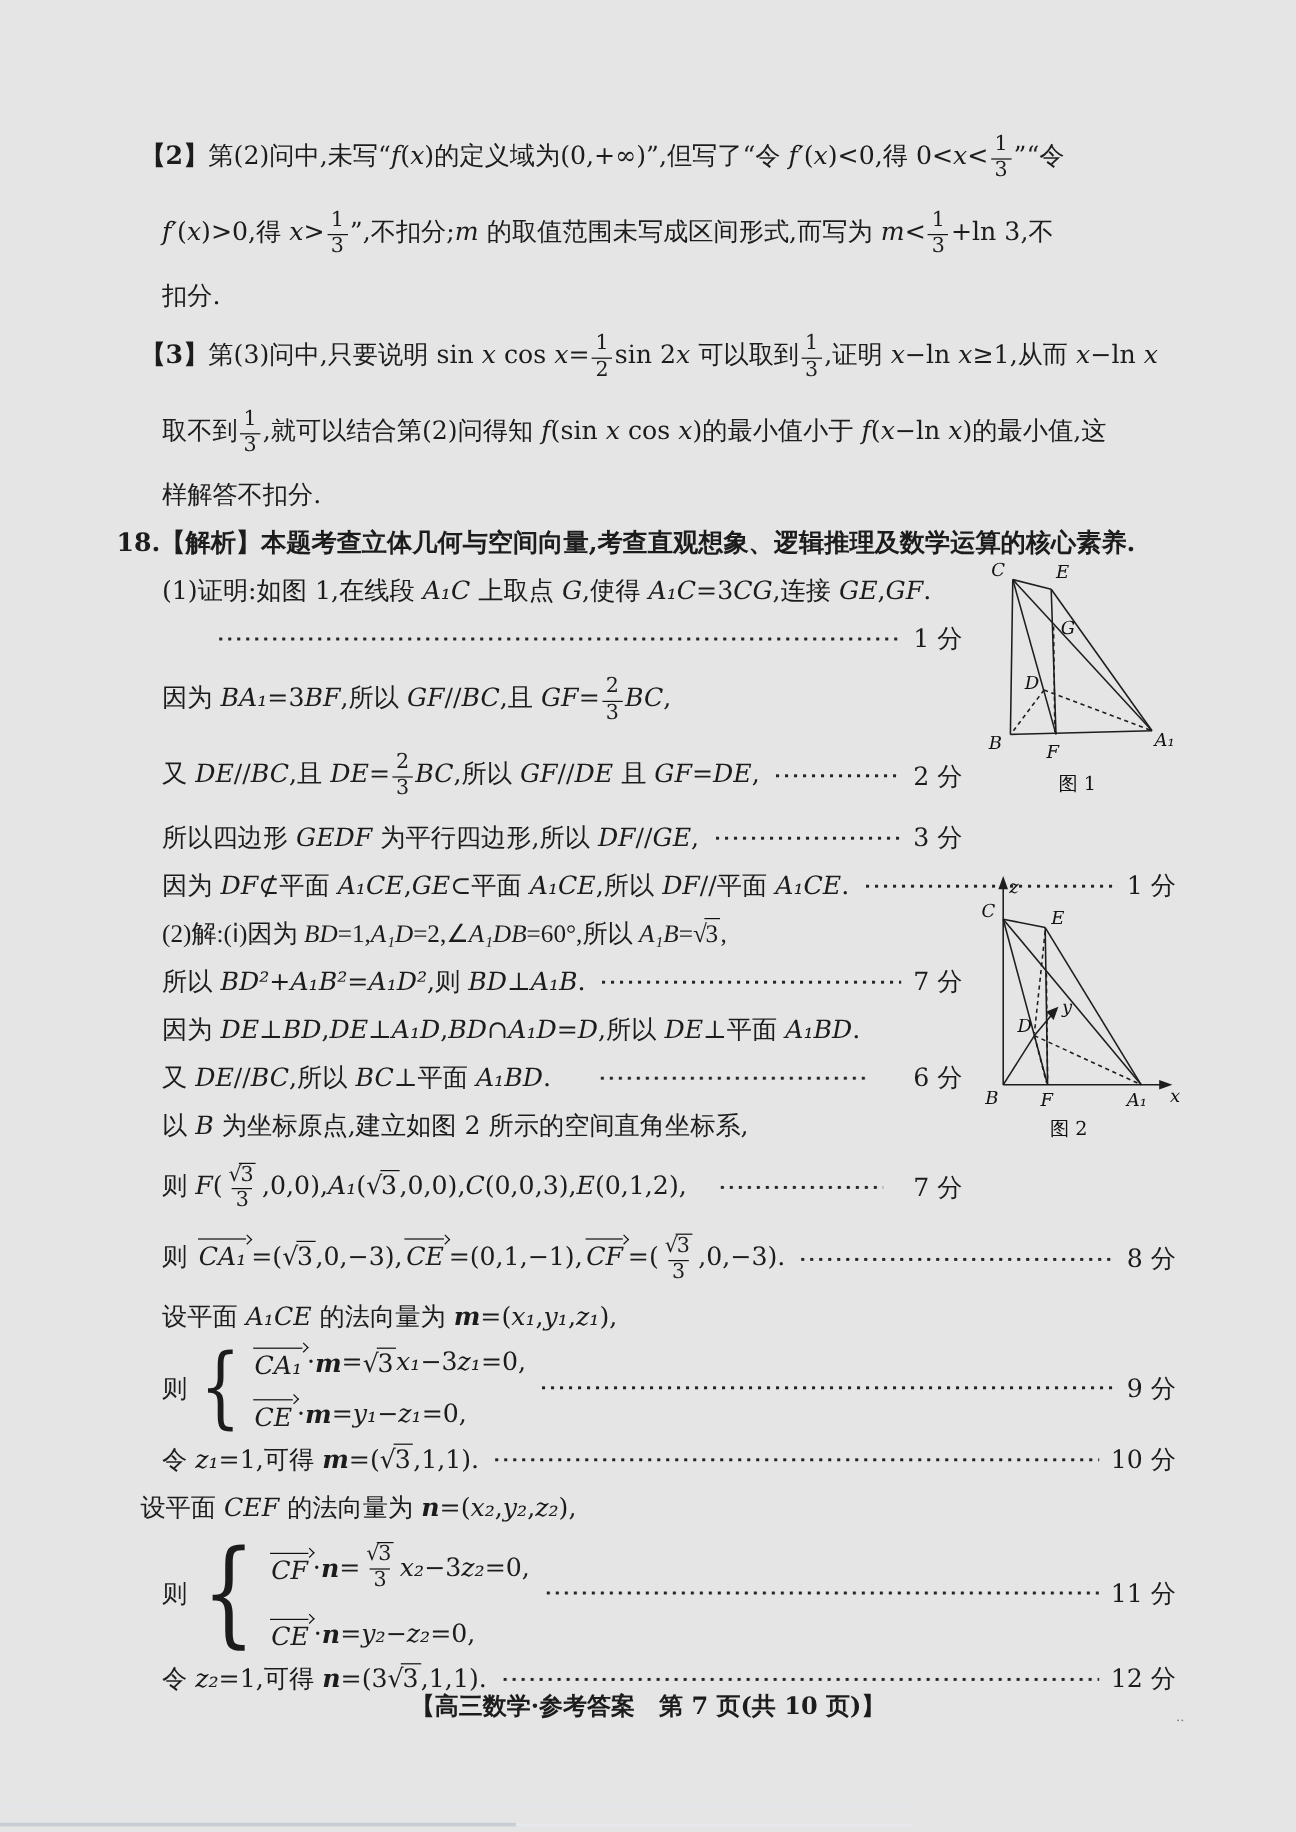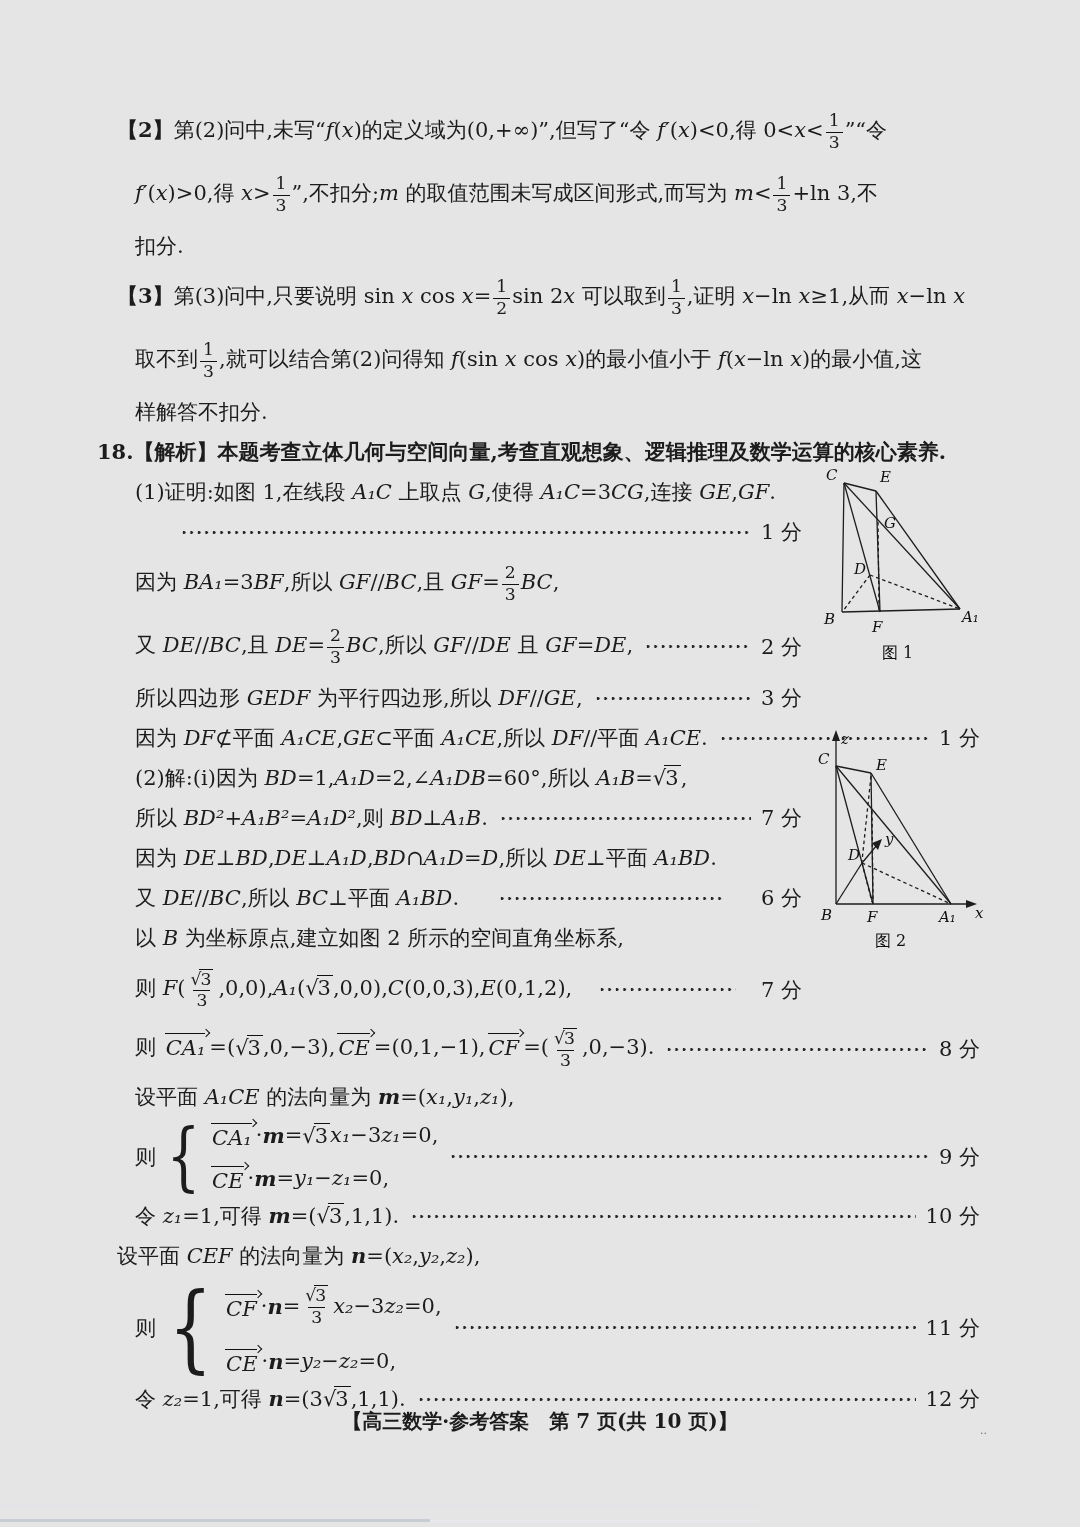--- a/index.html
+++ b/index.html
@@ -141,21 +141,21 @@
       <div class="line" style="margin-left: 38px; margin-right: 178px;">
         <span class="tx">所以四边形 <i>GEDF</i> 为平行四边形,所以 <i>DF</i>//<i>GE</i>,</span>
         <span class="leader"></span>
         <span class="score">3 分</span>
       </div>
       <div class="line" style="margin-left: 38px;">
         <span class="tx">因为 <i>DF</i>⊄平面 <i>A₁CE</i>,<i>GE</i>⊂平面 <i>A₁CE</i>,所以 <i>DF</i>//平面 <i>A₁CE</i>.</span>
         <span class="leader"></span>
         <span class="score">1 分</span>
       </div>
-      <div class="line" style="margin-left: 38px; margin-right: 178px;">
+      <div class="line" style="margin-left: 38px; margin-right: 178px; font-family: Liberation Serif, serif;">
         <span class="tx">(2)解:(ⅰ)因为 <i>BD</i>=1,<i>A₁D</i>=2,∠<i>A₁DB</i>=60°,所以 <i>A₁B</i>=<span class="rad">√<span class="bar">3</span></span>,</span>
       </div>
       <div class="line" style="margin-left: 38px; margin-right: 178px;">
         <span class="tx">所以 <i>BD²</i>+<i>A₁B²</i>=<i>A₁D²</i>,则 <i>BD</i>⊥<i>A₁B</i>.</span>
         <span class="leader"></span>
         <span class="score">7 分</span>
       </div>
       <div class="line" style="margin-left: 38px; margin-right: 178px;">
         <span class="tx">因为 <i>DE</i>⊥<i>BD</i>,<i>DE</i>⊥<i>A₁D</i>,<i>BD</i>∩<i>A₁D</i>=<i>D</i>,所以 <i>DE</i>⊥平面 <i>A₁BD</i>.</span>
       </div>

